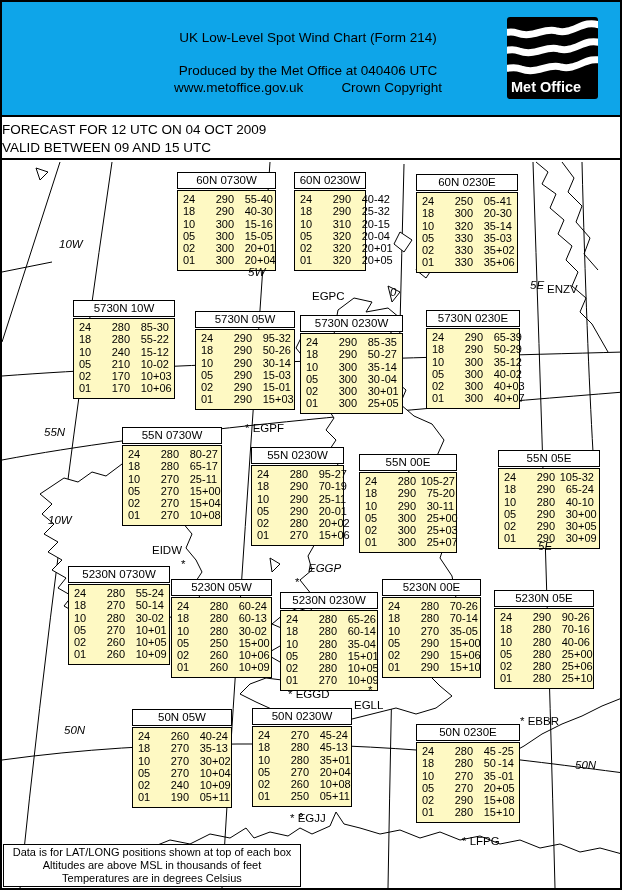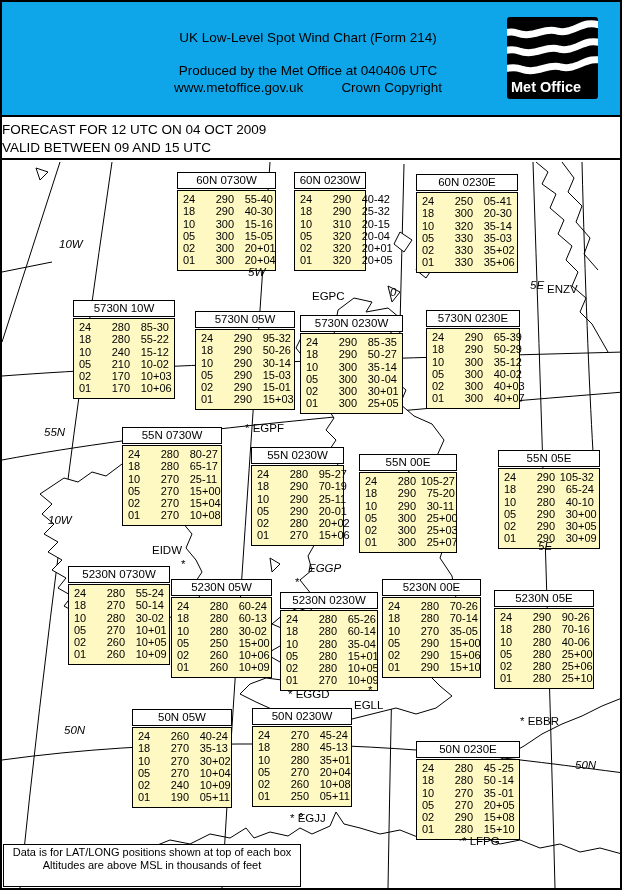--- a/index.html
+++ b/index.html
@@ -861,21 +861,21 @@
           </div>
           <div class="databox-row">
             <span class="c0">01</span>
             <span class="c1">250</span>
             <span class="c2">05</span>
             <span class="c3">+11</span>
           </div>
         </div>
   </div>
 
-  <div class="databox" style="left: 414px; top: 739px; width: 104px;">
+  <div class="databox" style="left: 414px; top: 722px; width: 104px;">
     <div class="databox-title">50N 0230E</div>
     <div class="databox-body">
           <div class="databox-row">
             <span class="c0">24</span>
             <span class="c1">280</span>
             <span class="c2">45</span>
             <span class="c3">-25</span>
           </div>
           <div class="databox-row">
             <span class="c0">18</span>
@@ -929,15 +929,16 @@
       <div class="map-label" style="left: 518px; top: 713px;">* EBBR</div>
       <div class="map-label italic" style="left: 62px; top: 722px;">50N</div>
       <div class="map-label italic" style="left: 573px; top: 757px;">50N</div>
       <div class="map-label" style="left: 288px; top: 810px;">* EGJJ</div>
       <div class="map-label" style="left: 460px; top: 833px;">* LFPG</div>
     </div>
 
   <div class="footer-box">
     <div>Data is for LAT/LONG positions shown at top of each box</div>
     <div>Altitudes are above MSL in thousands of feet</div>
+    <div>Temperatures are in degrees Celsius</div>
   </div>
 
 </div>
 
 </body></html>

